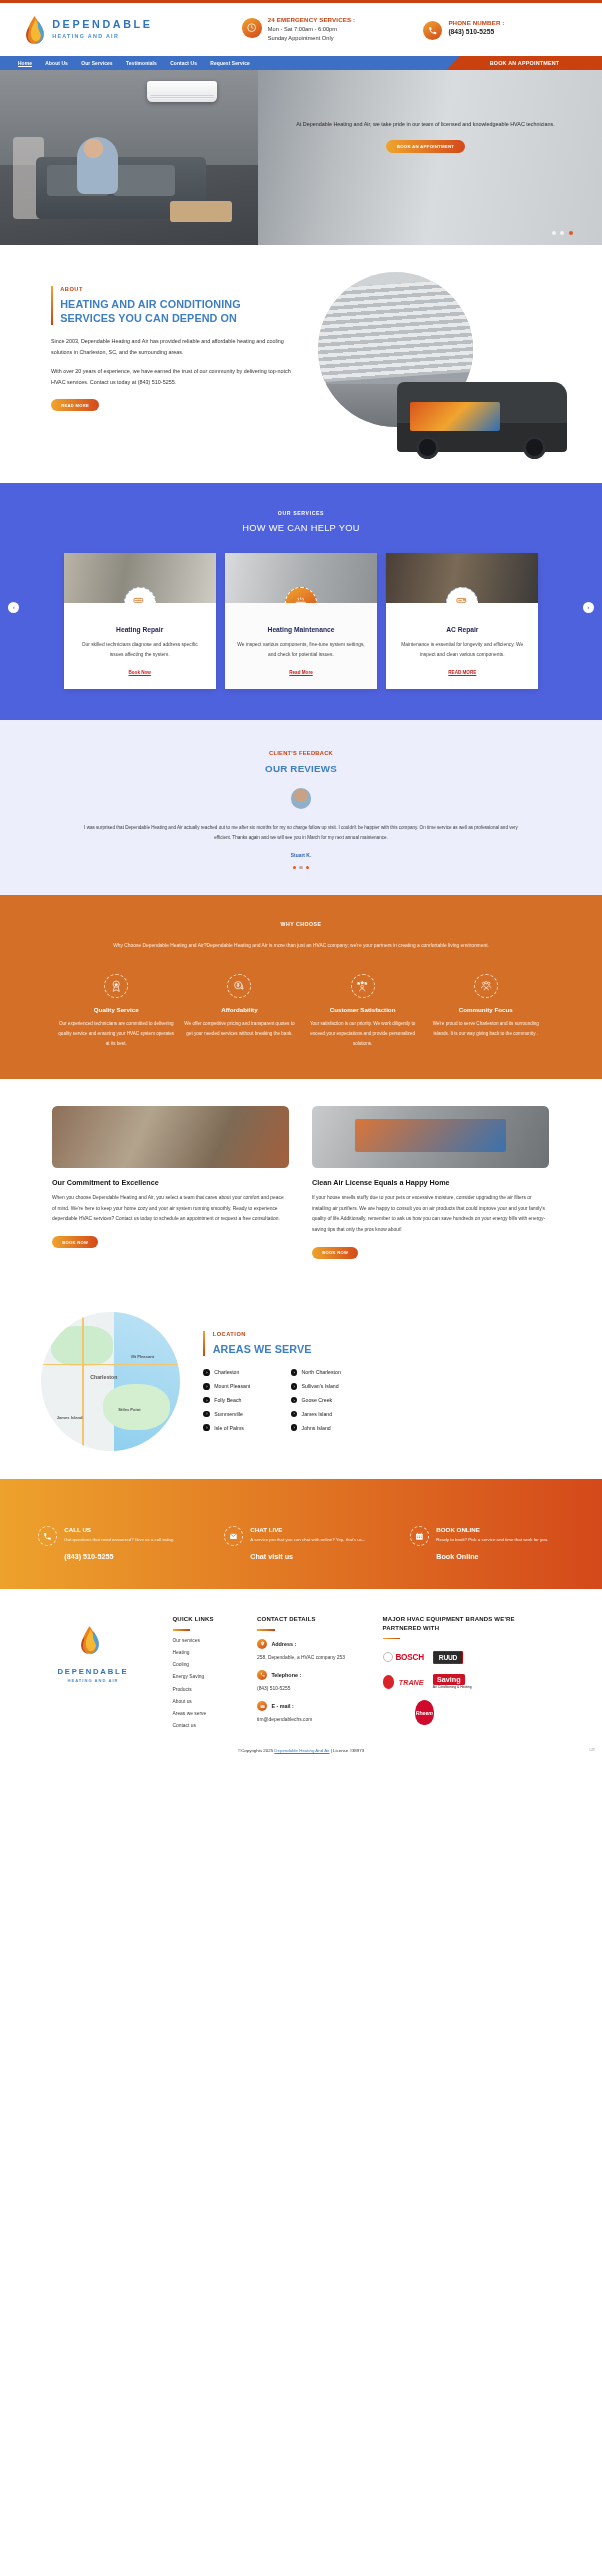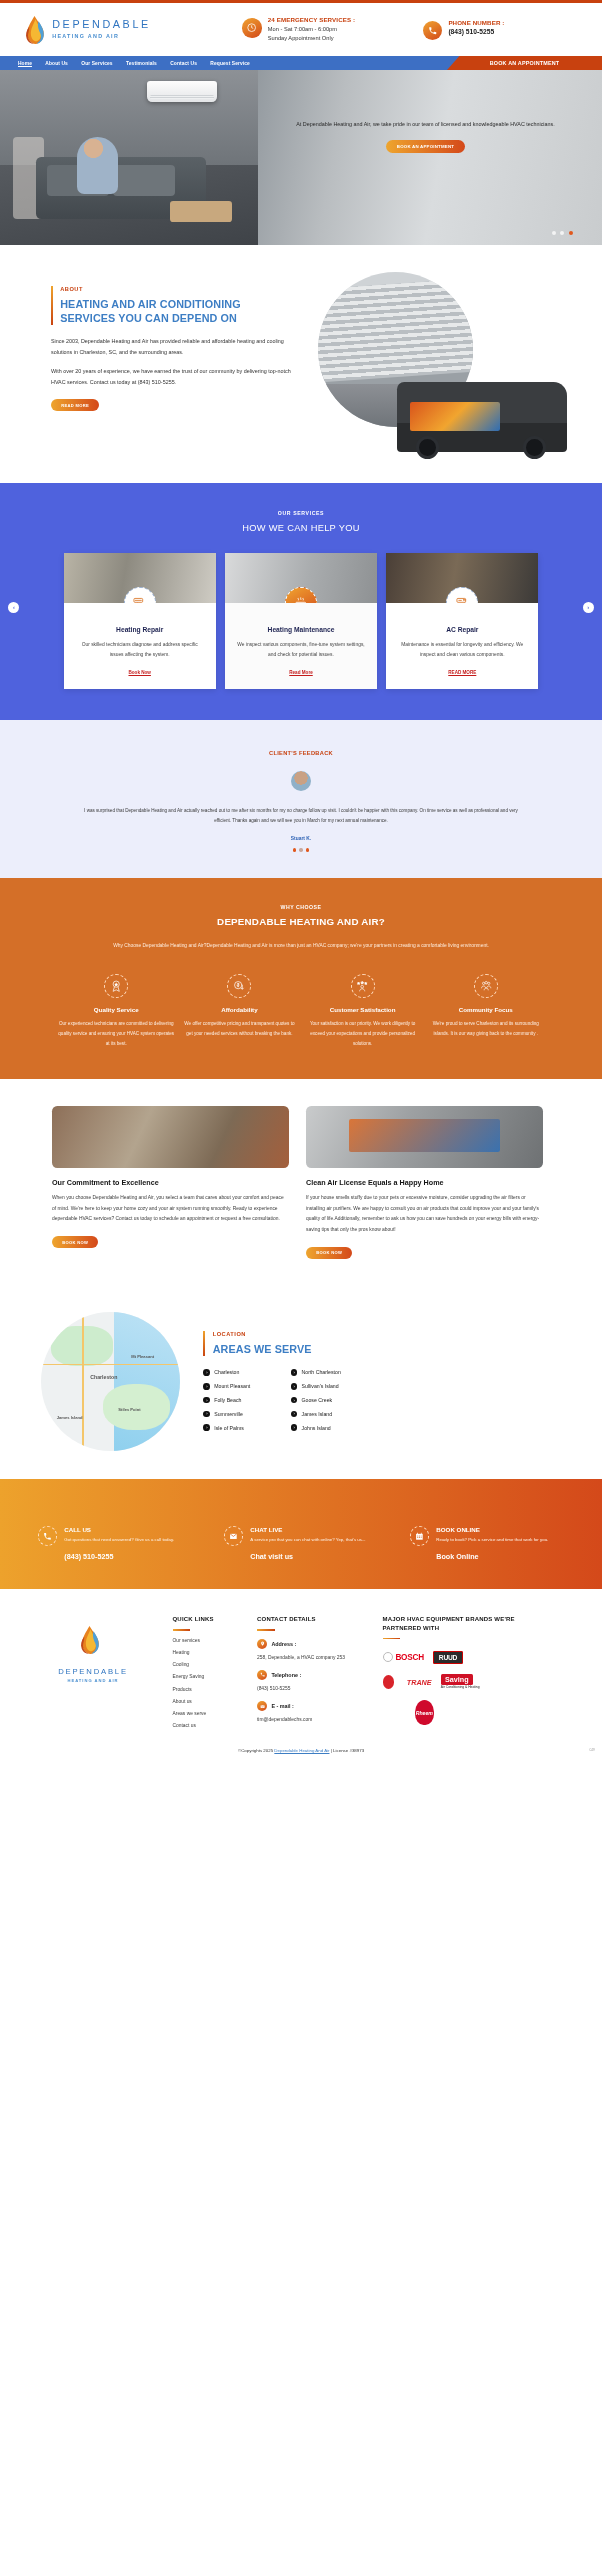--- a/index.html
+++ b/index.html
@@ -10,21 +10,21 @@
     color:#222;
     overflow-x:hidden;
   }
   
   .topstrip { height:3.1px; background:#c8410f; }
   .header { height:53px; background:#fff; display:flex; align-items:center; padding:0 23px; }
   .logo-wrap { display:flex; align-items:center; gap:5.2px; width:191px; }
   .flame { width:24px; height:30px; position:relative; }
   .flame svg { width:24px; height:30px; display:block; }
   .logo-text { line-height:1.1; }
-  .logo-main { font-size:10.8px; letter-spacing:2.6px; font-weight:normal; color:#2f74c0; }
+  .logo-main { font-size:10.8px; letter-spacing:2.6px; font-weight:bold; color:#2f74c0; }
   .logo-sub { font-size:5.4px; letter-spacing:1.3px; color:#4a8fd0; margin-top:2.1px; font-weight:bold; }
   .hdr-item { display:flex; align-items:flex-start; gap:6.2px; }
   .hdr-circle {
     width:19.6px;height:19.6px;border-radius:50%;
     background:linear-gradient(150deg,#f0a330,#d2491a);
     display:flex;align-items:center;justify-content:center;flex:none;margin-top:2.1px;
   }
   .hdr-circle svg { width:9.3px;height:9.3px;fill:#fff; }
   .hdr-title { color:#c8410f; font-weight:bold; font-size:6.2px; letter-spacing:0.1px; margin-bottom:2.1px;}
   .hdr-line { font-size:5.7px; color:#333; line-height:1.55; }
@@ -173,21 +173,21 @@
   .why-lead{text-align:center;color:#ffeedf;font-size:4.9px;line-height:2.1;margin:13.4px auto 0;width:474px;}
   .why-row{display:flex;justify-content:center;gap:7.2px;margin-top:23px;padding:0 36px;}
   .why-col{width:116px;text-align:center;}
   .why-ic{width:24px;height:24px;border-radius:50%;border:0.8px dashed #ffd8b8;margin:0 auto;
     display:flex;align-items:center;justify-content:center;}
   .why-ic svg{width:12.4px;height:12.4px;}
   .why-t{color:#fff;font-size:6.2px;font-weight:bold;margin-top:8.2px;}
   .why-p{color:#fdf0e5;font-size:4.6px;line-height:2.15;margin-top:6.2px;}
 
   
-  .twocol{display:flex;gap:17px;padding:27px 52px 32px;}
+  .twocol{display:flex;gap:23px;padding:27px 52px 32px;}
   .tc{width:237px;}
   .tc-img{height:62px;border-radius:5.2px;overflow:hidden;}
   .tc-img.a{background:linear-gradient(115deg,#8d6f58,#b3a48e 38%,#7d6a55 70%,#a45f3c);}
   .tc-img.b{background:linear-gradient(115deg,#c9cbcc,#9ea1a3 40%,#6e7173);position:relative;}
   .tc-img.b:after{content:"";position:absolute;left:18%;top:22%;width:64%;height:52%;
     background:linear-gradient(135deg,#e06a22,#2e6fb7);border-radius:2.1px;opacity:.85;}
   .tc-h3{font-size:7.2px;font-weight:bold;color:#141414;margin-top:10.3px;}
   .tc-p{font-size:4.9px;line-height:2.15;color:#3a3a3a;margin-top:6.2px;}
 
   
@@ -234,21 +234,21 @@
   .f-ci{display:flex;align-items:center;gap:4.1px;margin-top:8.2px;}
   .f-cic{width:10.3px;height:10.3px;border-radius:50%;background:linear-gradient(150deg,#f0a330,#d2491a);
     display:flex;align-items:center;justify-content:center;flex:none;}
   .f-cic svg{width:5.2px;height:5.2px;fill:#fff;}
   .f-clabel{font-size:5.4px;font-weight:bold;color:#1a1a1a;}
   .f-cval{font-size:4.9px;color:#3a3a3a;margin-top:3.6px;line-height:1.85;}
   .brand-row{display:flex;align-items:center;gap:9.3px;margin-top:11.3px;}
   .bosch{font-size:8.2px;font-weight:bold;color:#e2001a;letter-spacing:-0.2px;}
   .bosch-mark{width:10.3px;height:10.3px;border-radius:50%;border:1px solid #bbb;display:inline-block;margin-right:2.6px;vertical-align:-2.1px;}
   .ruud{background:#2b2b2b;color:#fff;font-size:6.7px;font-weight:bold;padding:2.1px 4.6px;border:1px solid #c00;border-radius:1px;letter-spacing:-0.3px;}
-  .trane{display:flex;align-items:center;gap:13px;text-align:center;}
+  .trane{display:flex;align-items:center;gap:5px;text-align:center;}
   .trane-o{width:11.3px;height:13.4px;border-radius:50%;background:#d8232a;}
   .trane-t{font-size:7.2px;font-weight:bold;font-style:italic;color:#d8232a;}
   .goodman{background:#cf1126;color:#fff;font-size:7.2px;font-weight:bold;padding:1px 4.1px;border-radius:1.5px;}
   .goodman-sub{font-size:3.3px;color:#222;text-align:center;margin-top:1px;}
   .rheem{width:19.6px;height:25px;border-radius:50% 50% 45% 45%;background:#cf0a2c;color:#fff;
     font-size:5.2px;font-style:italic;font-weight:bold;display:flex;align-items:center;justify-content:center;}
   .copyright{text-align:center;font-size:4.4px;color:#333;padding:9.3px 0 8.2px;}
   .copyright a{color:#3d7ec4;}
   .corner{position:absolute;right:7.2px;font-size:3.1px;color:#999;}
 </style>
@@ -420,33 +420,33 @@
         <div class="svc-title">AC Repair</div>
         <div class="svc-text">Maintenance  is essential for longevity and efficiency. We inspect and clean various components.</div>
         <a class="svc-link">READ MORE</a>
       </div>
     </div>
   </div>
 </div>
 
 <div class="reviews">
   <div class="rv-kicker">CLIENT'S FEEDBACK</div>
+  <div class="rv-h2">OUR REVIEWS</div>
   <div class="rv-avatar"></div>
   <div class="rv-text">I was surprised that Dependable Heating and Air actually reached out to me after six months for my no charge follow up visit. I couldn't be happier with this company. On time service as well as professional and very efficient. Thanks again and we will see you in March for my next annual maintenance.</div>
   <div class="rv-name">Stuart K.</div>
   <div class="rv-dots">
     <i></i>
     <i class="off"></i>
     <i></i>
   </div>
 </div>
 
 <div class="why">
   <div class="why-kicker">WHY CHOOSE</div>
-  <div class="why-h2">DEPENDABLE HEATING AND AIR?</div>
   <div class="why-lead">Why Choose Dependable Heating and Air?Dependable Heating and Air is more than just an HVAC company; we're your partners in creating a comfortable living environment.</div>
   <div class="why-row">
     <div class="why-col">
       <span class="why-ic">
         <svg viewBox="0 0 24 24" fill="none" stroke="#fff" stroke-width="1.4">
           <circle cx="12" cy="8" r="6"></circle>
             <path d="M12 5l1.2 2.4 2.6.4-1.9 1.8.4 2.6L12 11l-2.3 1.2.4-2.6L8.2 7.8l2.6-.4z" fill="#fff" stroke="none"></path>
           <path d="M8.5 13.5L6 22l6-3 6 3-2.5-8.5"></path>
           </svg>
       </span>

